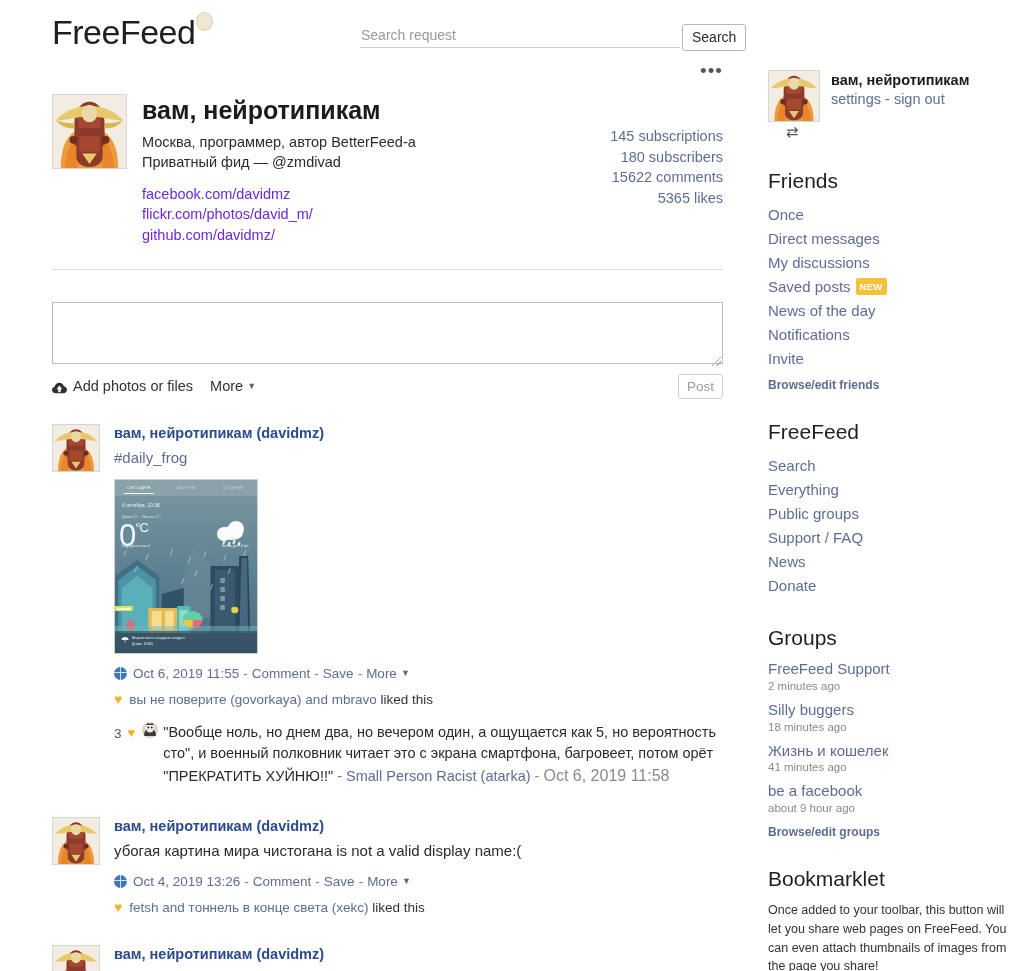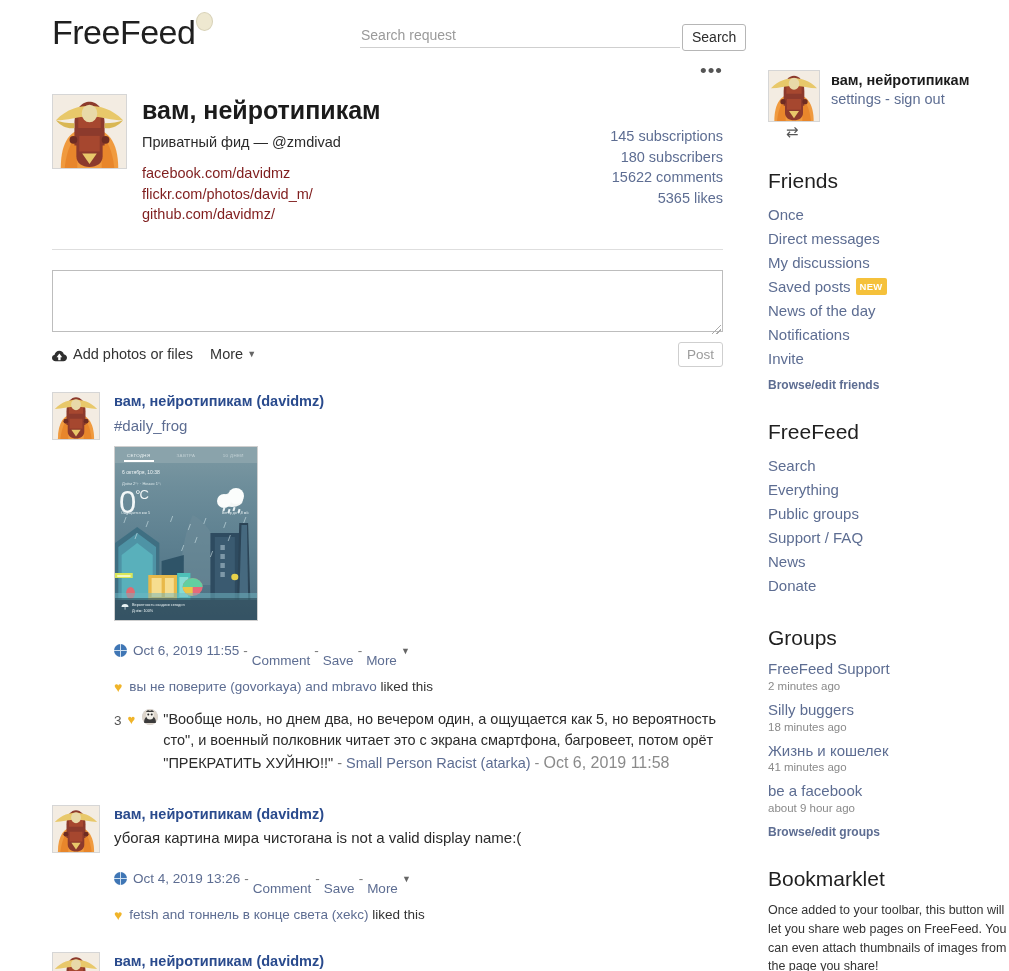--- a/index.html
+++ b/index.html
@@ -4,21 +4,21 @@
 <style>
   * { box-sizing: border-box; }
   html, body {
     margin: 0; padding: 0;
     background: #ffffff;
     font-family: "Liberation Sans", sans-serif;
     color: #333333;
   }
   body { width: 1009px; height: 971px; overflow: hidden; position: relative; }
 
-  a, .link { color: #7f1d1d; text-decoration: none; cursor: pointer; }
+  a, .link { color: #6d28d9; text-decoration: none; cursor: pointer; }
 
   
   .header { position: relative; height: 62px; }
   .brand {
     position: absolute; left: 52px; top: 12px;
     font-size: 34px; color: #1f1f1f; letter-spacing: -0.5px;
     font-weight: 400; white-space: nowrap;
   }
   .brand-dot {
     display: inline-block; width: 17px; height: 19px; border-radius: 50%;
@@ -80,21 +80,21 @@
   .prof-links { margin-top: 11px; }
   .prof-links div { font-size: 14.5px; line-height: 1.42; }
   .prof-stats {
     position: absolute; right: 22px; top: 42px; text-align: right;
     font-size: 14.5px; line-height: 1.42; color: #5d6d92;
   }
   .prof-stats div { cursor: pointer; }
   .divider { border-top: 1px solid #dedede; margin: 24px 22px 0 52px; }
 
   
-  .composer { margin: 20px 22px 0 52px; }
+  .composer { margin: 32px 22px 0 52px; }
   .composer-box {
     width: 100%; height: 62px; border: 1px solid #bdbdbd;
     background: #fff; position: relative; resize: none; outline: none;
     font-family: "Liberation Sans", sans-serif; font-size: 14px; padding: 6px;
   }
   .composer-box::after { content: ""; }
   .resize-grip {
     position: absolute; right: 2px; bottom: 2px; width: 9px; height: 9px;
     background:
       linear-gradient(135deg, transparent 45%, #aaa 45%, #aaa 55%, transparent 55%),
@@ -178,21 +178,21 @@
   }
   .globe::before {
     content: ""; position: absolute; left: 5.5px; top: 0; width: 1px; height: 13px;
     background: #cfe0f0;
   }
   .globe::after {
     content: ""; position: absolute; left: 0; top: 5.5px; width: 13px; height: 1px;
     background: #cfe0f0;
   }
   .meta-sep { margin: 0 4px; color: #777; }
-  .meta-link { cursor: pointer; margin-top: 20px; }
+  .meta-link { cursor: pointer; }
   .meta-date { color: #5d6d92; }
 
   .likes-row {
     font-size: 13.5px; color: #5d6d92; margin-top: 11px;
     display: flex; align-items: center;
   }
   .heart { color: #f0b429; font-size: 14px; margin-right: 7px; line-height: 1; }
   .likes-plain { color: #333; }
 
   .comment-row {
@@ -266,20 +266,21 @@
           <ellipse cx="37.5" cy="19" rx="8" ry="9" fill="#e8d9a8"></ellipse>
           <path d="M24 40 L51 40 L51 63 C51 70 45 74 37.5 74 C30 74 24 70 24 63 Z" fill="#8c3a2c"></path>
           <path d="M27 42 L48 42 L48 58 L27 58 Z" fill="#a6472f"></path>
           <path d="M30 60 L45 60 L37.5 71 Z" fill="#e8c86a"></path>
           <circle cx="21" cy="46" r="4" fill="#6e2c22"></circle>
           <circle cx="54" cy="46" r="4" fill="#6e2c22"></circle>
         </svg>
       </div>
       <div class="prof-body">
         <div class="prof-name">вам, нейротипикам</div>
+        <div class="prof-desc">Москва, программер, автор BetterFeed-a</div>
         <div class="prof-desc">Приватный фид — @zmdivad</div>
         <div class="prof-links">
           <div><a>facebook.com/davidmz</a></div>
           <div><a>flickr.com/photos/david_m/</a></div>
           <div><a>github.com/davidmz/</a></div>
         </div>
       </div>
     </div>
     <div class="prof-stats">
       <div>145 subscriptions</div>

